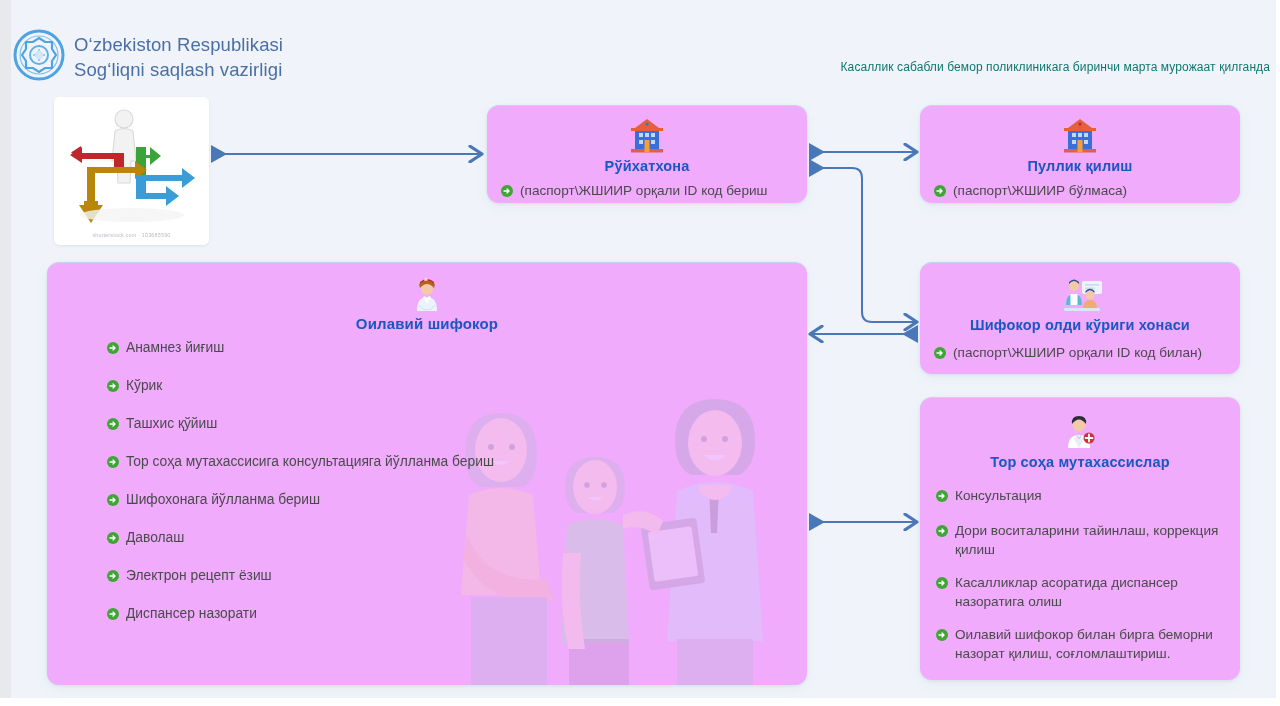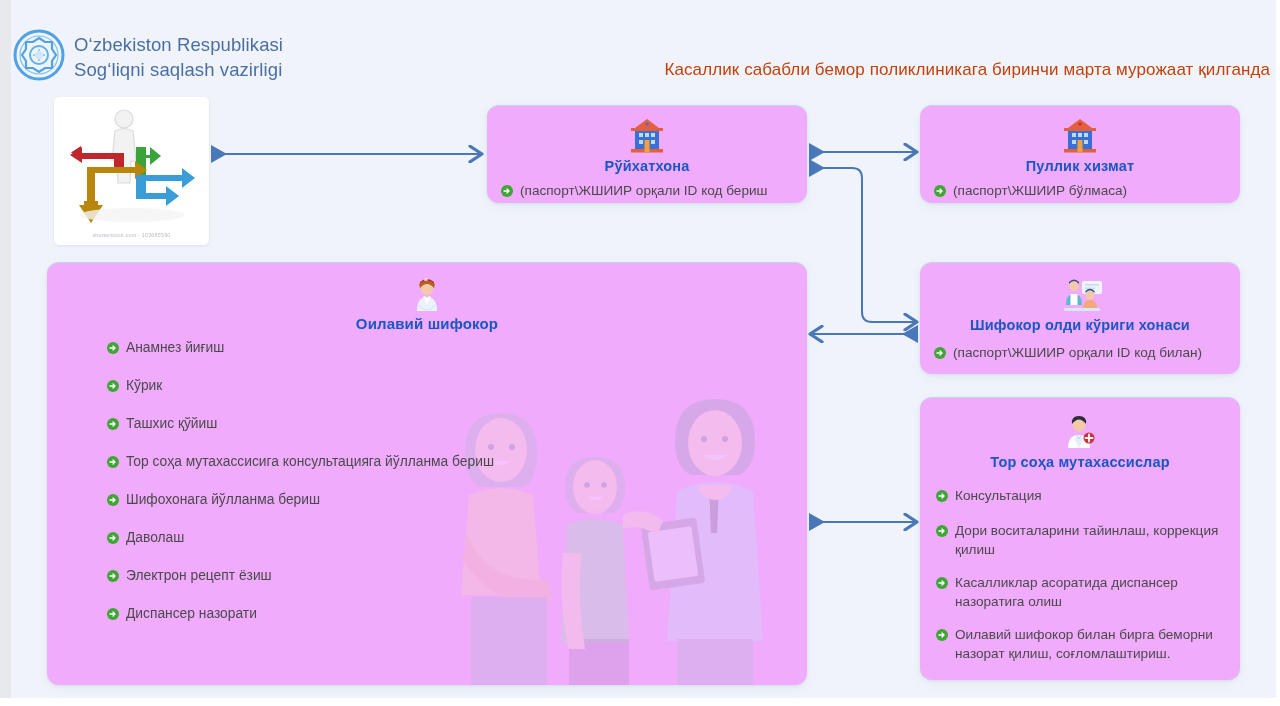--- a/index.html
+++ b/index.html
@@ -46,22 +46,22 @@
     color: #4a6fa5;
     font-size: 18.5px;
     line-height: 25px;
     font-weight: 400;
     letter-spacing: .1px;
     white-space: nowrap;
   }
   .org-title .l2 { display: block; }
   .header-caption {
     position: absolute; right: 10px; top: 60px;
-    color: #c2410c;
-    font-size: 17px;
+    color: #0f766e;
+    font-size: 12px;
     font-weight: 400;
     white-space: nowrap;
     letter-spacing: .1px;
   }
 
   
   .card {
     position: absolute;
     background: #f0abfc;
     border-radius: 12px;
@@ -253,21 +253,21 @@
         <rect x="6" y="33" width="32" height="3.5" fill="#e4603c"></rect>
         <rect x="14" y="17" width="4" height="4" fill="#bcdcf5"></rect>
         <rect x="20" y="17" width="4" height="4" fill="#bcdcf5"></rect>
         <rect x="26" y="17" width="4" height="4" fill="#bcdcf5"></rect>
         <rect x="14" y="24" width="4" height="4" fill="#bcdcf5"></rect>
         <rect x="26" y="24" width="4" height="4" fill="#bcdcf5"></rect>
         <rect x="19.5" y="24" width="5" height="12" fill="#f2a03c"></rect>
         <circle cx="22" cy="8" r="1.6" fill="#c0272d"></circle>
       </svg>
     </span>
-    <div class="card-title">Пуллик хизмат</div>
+    <div class="card-title">Пуллик қилиш</div>
     <div class="bullet-row">
       <span class="dot">
         <svg width="12" height="12" viewBox="0 0 12 12">
             <circle cx="6" cy="6" r="6" fill="#3fa535"></circle>
             <path d="M3 6 h4.5 M6 4 l2 2 -2 2" stroke="#fff" stroke-width="1.3" fill="none" stroke-linecap="round"></path>
           </svg>
       </span>
       <span class="txt">(паспорт\ЖШИИР бўлмаса)</span>
     </div>
   </div>

